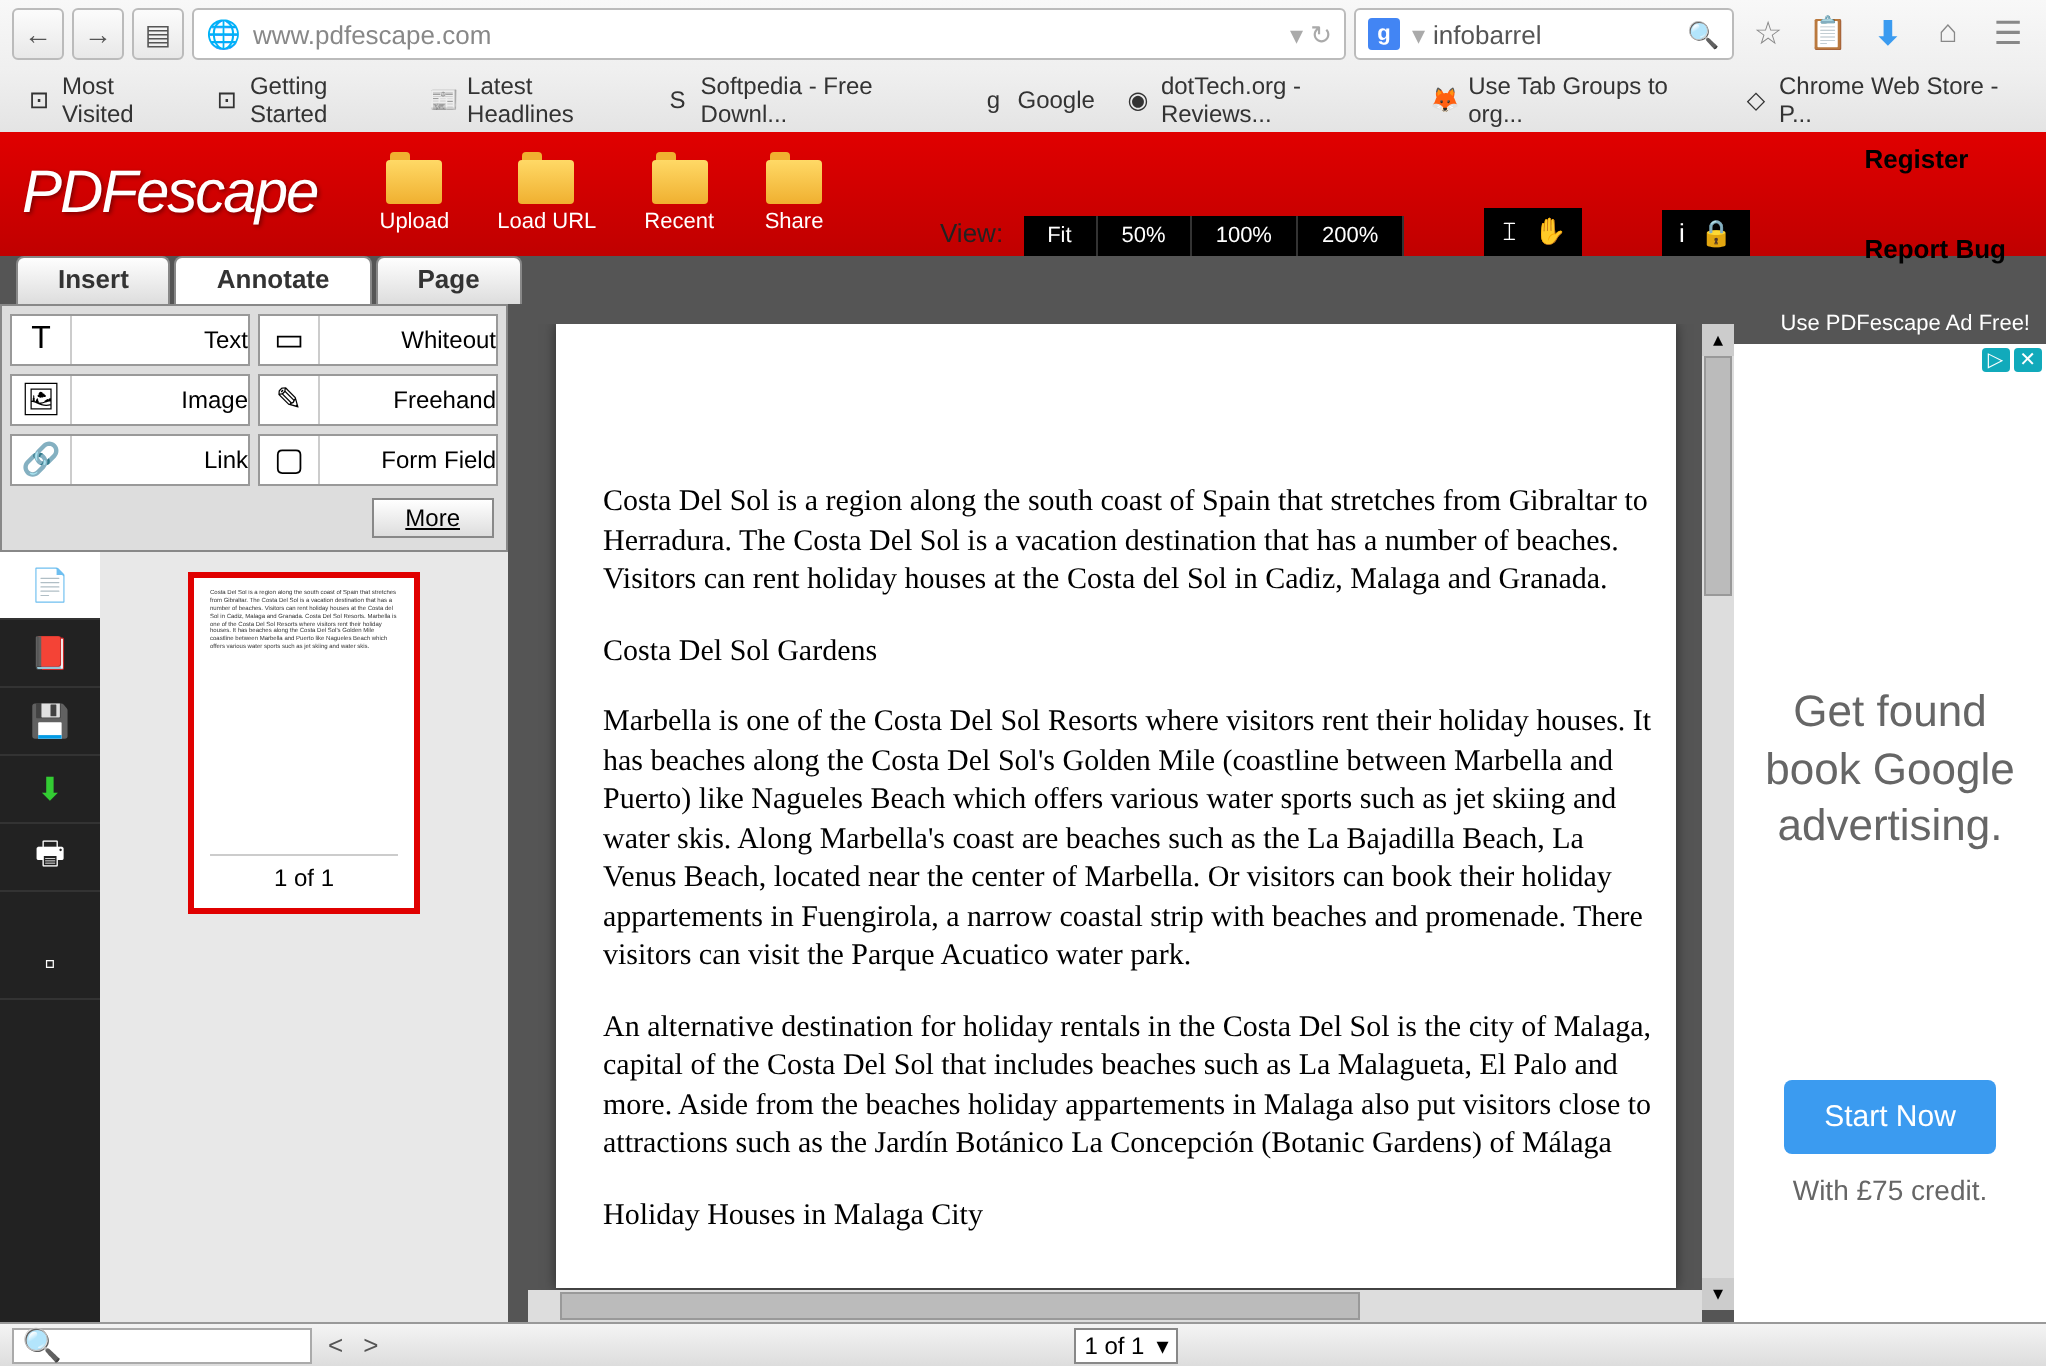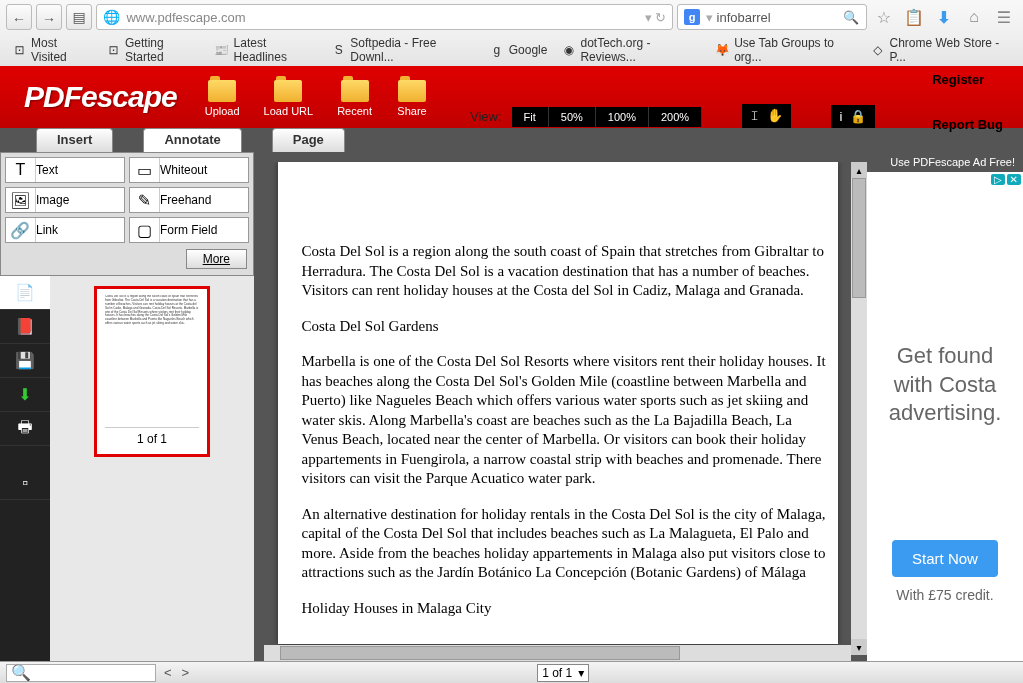--- a/index.html
+++ b/index.html
@@ -13,44 +13,44 @@
 .url-bar .globe { margin-right: 6px; font-size: 14px; }
 .search-bar { width: 190px; height: 26px; border: 1px solid #bbb; border-radius: 3px; background: #fff; display: flex; align-items: center; padding: 0 6px; font-size: 13px; color: #555; }
 .search-bar .g { width: 16px; height: 16px; background: #4285f4; color: #fff; font-size: 11px; font-weight: bold; display: flex; align-items: center; justify-content: center; margin-right: 6px; border-radius: 2px; }
 .chrome-icon { width: 26px; height: 26px; display: flex; align-items: center; justify-content: center; font-size: 16px; color: #888; cursor: pointer; }
 .bookmarks-row { height: 32px; display: flex; align-items: center; padding: 0 6px; gap: 2px; background: linear-gradient(#f0f0f0,#e4e4e4); }
 .bookmark { display: flex; align-items: center; padding: 3px 6px; font-size: 12px; color: #333; cursor: pointer; border-radius: 3px; gap: 4px; }
 .bm-icon { width: 16px; height: 16px; display: flex; align-items: center; justify-content: center; font-size: 12px; }
 
 
 .app-header { height: 62px; background: linear-gradient(#e00000, #c00000); display: flex; align-items: center; position: relative; }
-.logo { color: #fff; font-size: 30px; font-weight: bold; padding: 0 24px; letter-spacing: -1px; font-style: italic; text-shadow: 1px 1px 2px rgba(0,0,0,0.4); }
-.header-btns { display: flex; gap: 24px; margin-left: 4px; }
+.logo { color: #fff; font-size: 30px; font-weight: normal; padding: 0 11px; letter-spacing: -1px; font-style: italic; text-shadow: 1px 1px 2px rgba(0,0,0,0.4); }
+.header-btns { display: flex; gap: 24px; margin-left: 20px; }
 .header-btn { display: flex; flex-direction: column; align-items: center; color: #fff; font-size: 11px; cursor: pointer; }
 .header-btn .hicon { width: 32px; height: 28px; display: flex; align-items: center; justify-content: center; font-size: 22px; }
 .view-controls { position: absolute; bottom: 0; left: 470px; display: flex; align-items: center; gap: 0; color: #fff; font-size: 13px; }
 .view-label { margin-right: 10px; color: #222; }
 .zoom-btn { background: #000; color: #fff; padding: 4px 12px; font-size: 11px; border-right: 1px solid #333; cursor: pointer; }
 .cursor-group { background: #000; padding: 4px 8px; margin-left: 40px; display: flex; gap: 8px; }
 .info-group { background: #000; padding: 4px 8px; margin-left: 40px; display: flex; gap: 8px; }
 .header-links { position: absolute; top: 6px; right: 20px; display: flex; gap: 30px; flex-direction: column; }
 .header-link { color: #000; font-size: 13px; font-weight: bold; cursor: pointer; }
 
 
 .tab-bar { height: 24px; background: #555; display: flex; padding-left: 8px; }
-.tab { padding: 3px 20px; font-size: 13px; font-weight: bold; background: linear-gradient(#fefefe,#ddd); border: 1px solid #888; border-bottom: none; border-radius: 4px 4px 0 0; margin-right: 2px; cursor: pointer; color: #333; margin-left: 28px; }
+.tab { padding: 3px 20px; font-size: 13px; font-weight: bold; background: linear-gradient(#fefefe,#ddd); border: 1px solid #888; border-bottom: none; border-radius: 4px 4px 0 0; margin-right: 2px; cursor: pointer; color: #333; }
 .tab.active { background: #fff; }
 
 
 .main-area { display: flex; height: calc(683px - 66px - 62px - 24px - 22px); }
 .left-panel { width: 254px; background: #555; display: flex; flex-direction: column; }
 .tools-grid { background: #ddd; padding: 4px; display: grid; grid-template-columns: 1fr 1fr; gap: 4px; border: 1px solid #888; }
 .tool-btn { display: flex; align-items: center; background: #fff; border: 1px solid #999; height: 26px; cursor: pointer; }
 .tool-btn .ticon { width: 30px; display: flex; align-items: center; justify-content: center; font-size: 16px; border-right: 1px solid #ccc; height: 100%; }
-.tool-btn .tlabel { flex: 1; text-align: left; font-size: 12px; }
+.tool-btn .tlabel { flex: 1; text-align: right; font-size: 12px; }
 .more-row { grid-column: 1 / 3; display: flex; justify-content: flex-end; padding: 2px; text-decoration: underline; }
 .more-btn { padding: 2px 16px; font-size: 12px; border: 1px solid #888; background: linear-gradient(#fff,#ddd); cursor: pointer; }
 
 .thumb-area { flex: 1; display: flex; background: #555; }
 .side-icons { width: 50px; background: #222; display: flex; flex-direction: column; }
 .side-icon { height: 34px; display: flex; align-items: center; justify-content: center; font-size: 16px; color: #fff; cursor: pointer; border-bottom: 1px solid #333; }
 .side-icon.active { background: #fff; color: #222; }
 .thumb-panel { flex: 1; background: #e8e8e8; display: flex; flex-direction: column; align-items: center; padding-top: 10px; }
 .thumb { width: 116px; border: 3px solid #e00000; background: #fff; padding: 6px 8px; }
 .thumb-content { height: 130px; font-size: 3px; color: #333; line-height: 1.3; overflow: hidden; }
@@ -268,21 +268,21 @@
     </div>
   </div>
 
   <div class="ad-panel">
     <div class="ad-banner">Use PDFescape Ad Free!</div>
     <div class="ad-body">
       <div class="ad-close">
         <span style="background:#1ab;color:#fff;padding:0 3px;border-radius:2px">▷</span>
         <span style="background:#1ab;color:#fff;padding:0 3px;border-radius:2px">✕</span>
       </div>
-      <div class="ad-headline">Get found with Costa advertising.</div>
+      <div class="ad-headline">Get found book Google advertising.</div>
       <div class="ad-btn">Start Now</div>
       <div class="ad-credit">With £75 credit.</div>
     </div>
   </div>
 </div>
 
 <div class="bottom-bar">
   <div class="bottom-search">
     <span style="color:#888">🔍</span>
   </div>

